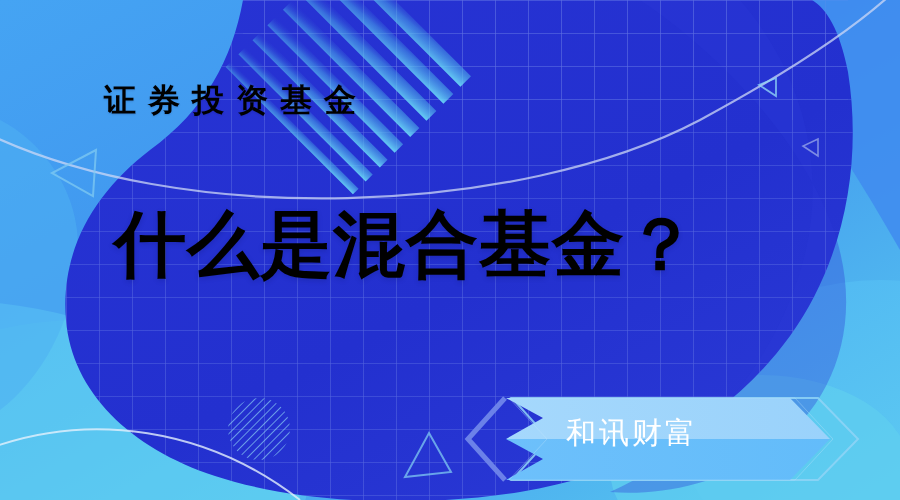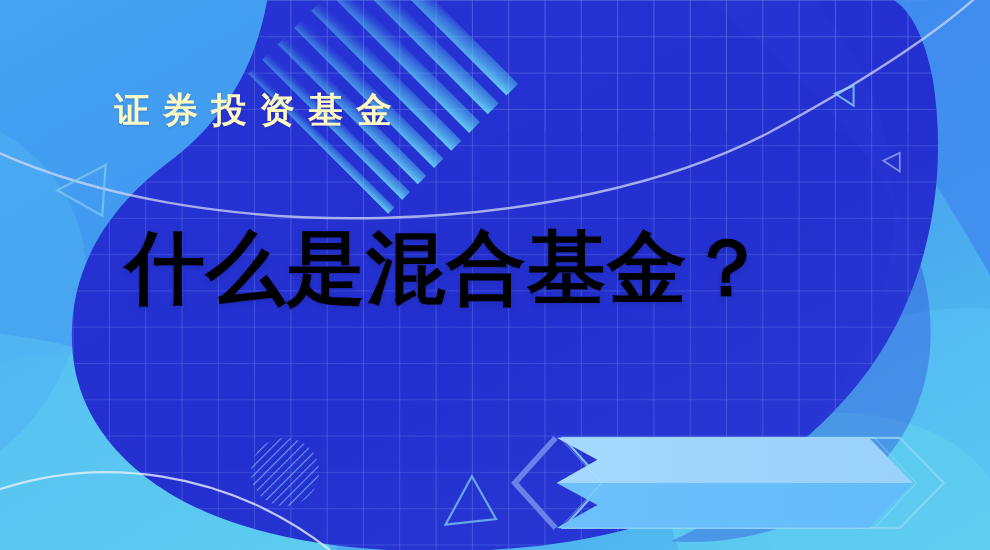--- a/index.html
+++ b/index.html
@@ -31,21 +31,21 @@
     left: 0;
     width: 900px;
     height: 500px;
   }
   .subtitle {
     position: absolute;
     left: 104px;
     top: 78px;
     font-size: 32px;
     font-weight: 700;
-    color: #fef9c3;
+    color: #000000;
     letter-spacing: 12px;
     line-height: 44px;
     white-space: nowrap;
     text-shadow: 0 1px 2px rgba(10,20,90,0.18);
   }
   .headline {
     position: absolute;
     left: 114px;
     top: 196px;
     font-size: 72px;
@@ -208,15 +208,16 @@
       <path d="M 506 398 L 545 439 L 506 480 L 486 480 L 525 439 L 486 398 Z" fill="#2a36d8" opacity="0.0"></path>
       <path d="M 509 398 L 795 398 L 833 439 L 795 480 L 509 480 L 547 439 Z" fill="none" stroke="#bfe4fd" stroke-width="1" opacity="0.35"></path>
     </g>
   </svg>
 
   <div class="text-layer">
     <div class="subtitle">证券投资基金</div>
 
     <div class="headline">什么是混合基金？</div>
 
+    <div class="brand-label">和讯财富</div>
   </div>
 
 </div>
 
 </body></html>

